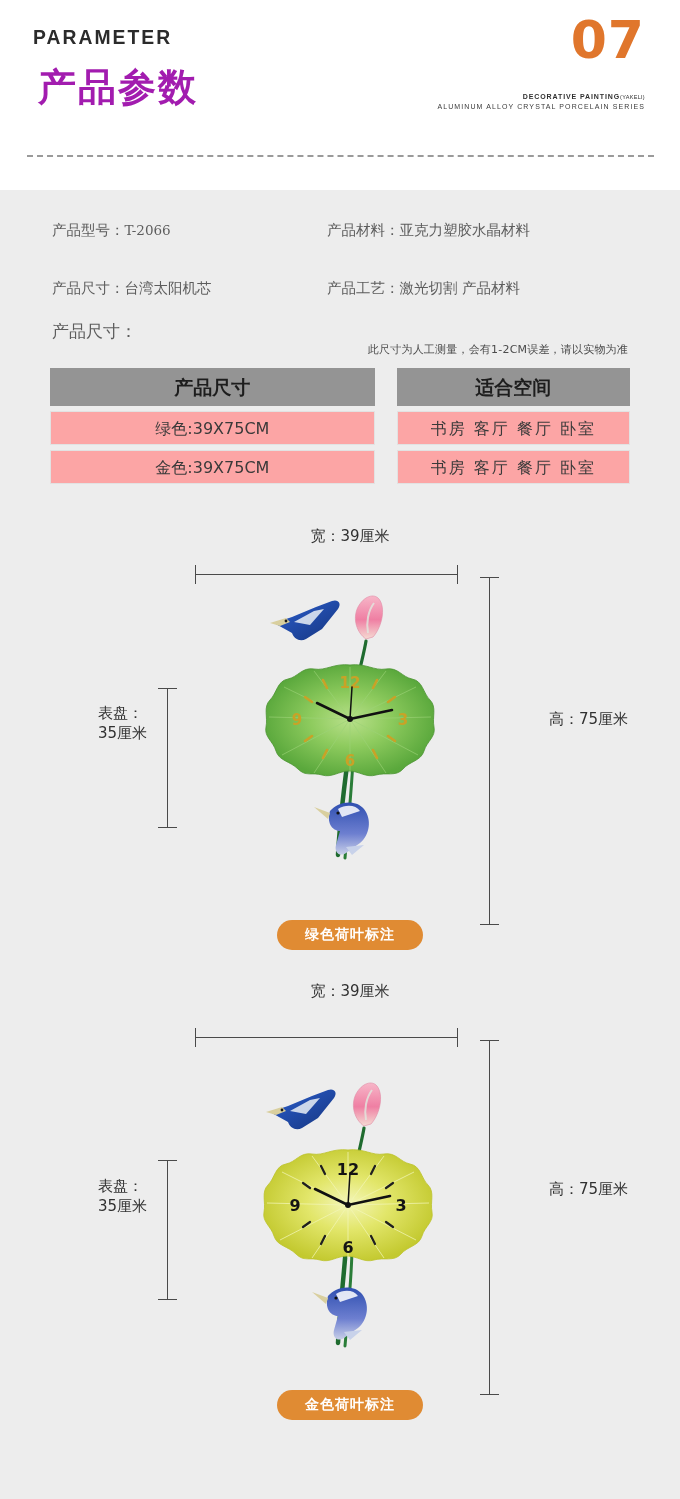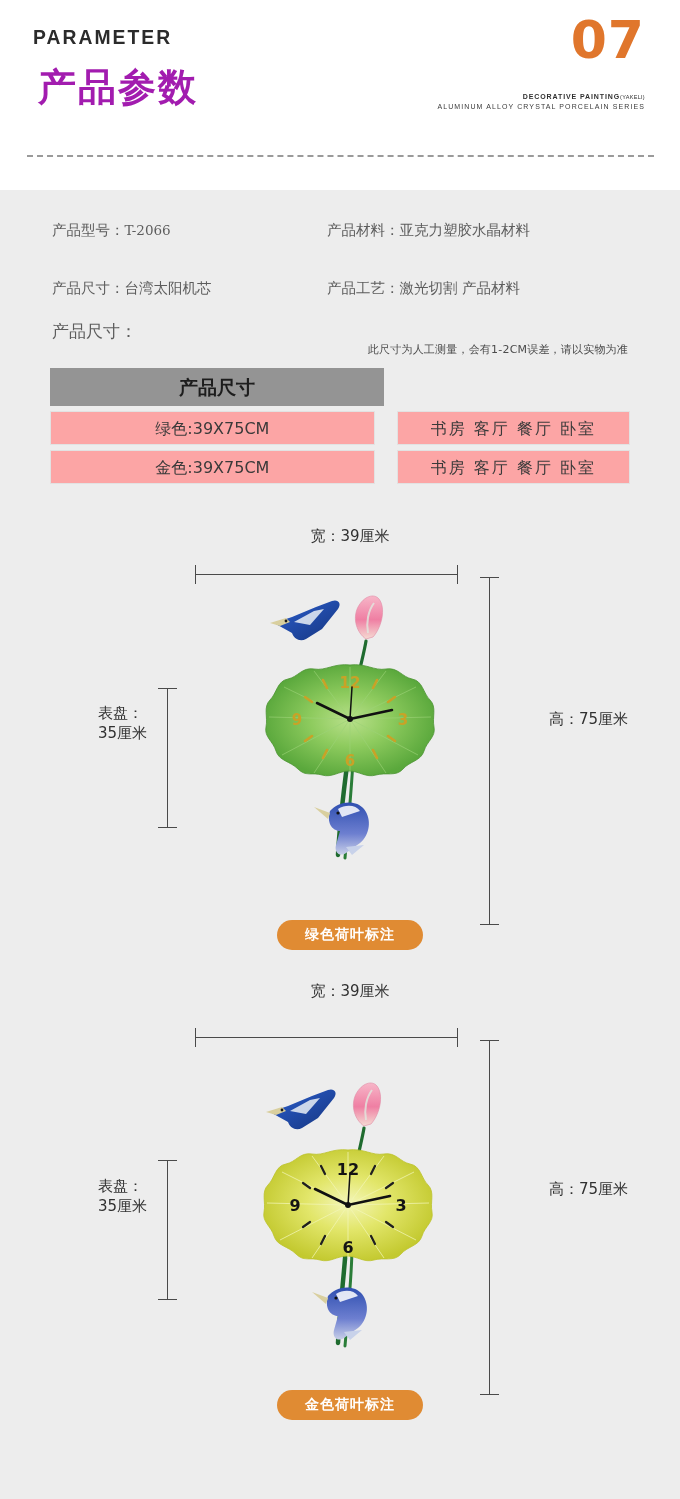--- a/index.html
+++ b/index.html
@@ -274,20 +274,21 @@
       <div class="spec-cell col2"><span>产品工艺：</span><span>激光切割 产品材料</span></div>
     </div>
   </div>
 
   <div class="size-title">产品尺寸：</div>
   <div class="size-note">此尺寸为人工测量，会有1-2CM误差，请以实物为准</div>
 
   <div class="tbl">
     <div class="tbl-row tbl-head">
       <div class="cell tbl-c1">产品尺寸</div>
+      <div class="cell tbl-c2">适合空间</div>
     </div>
     <div class="tbl-row tbl-body">
       <div class="cell tbl-c1">绿色:39X75CM</div>
       <div class="cell tbl-c2 rooms">书房 客厅 餐厅 卧室</div>
     </div>
     <div class="tbl-row tbl-body">
       <div class="cell tbl-c1">金色:39X75CM</div>
       <div class="cell tbl-c2 rooms">书房 客厅 餐厅 卧室</div>
     </div>
   </div>

